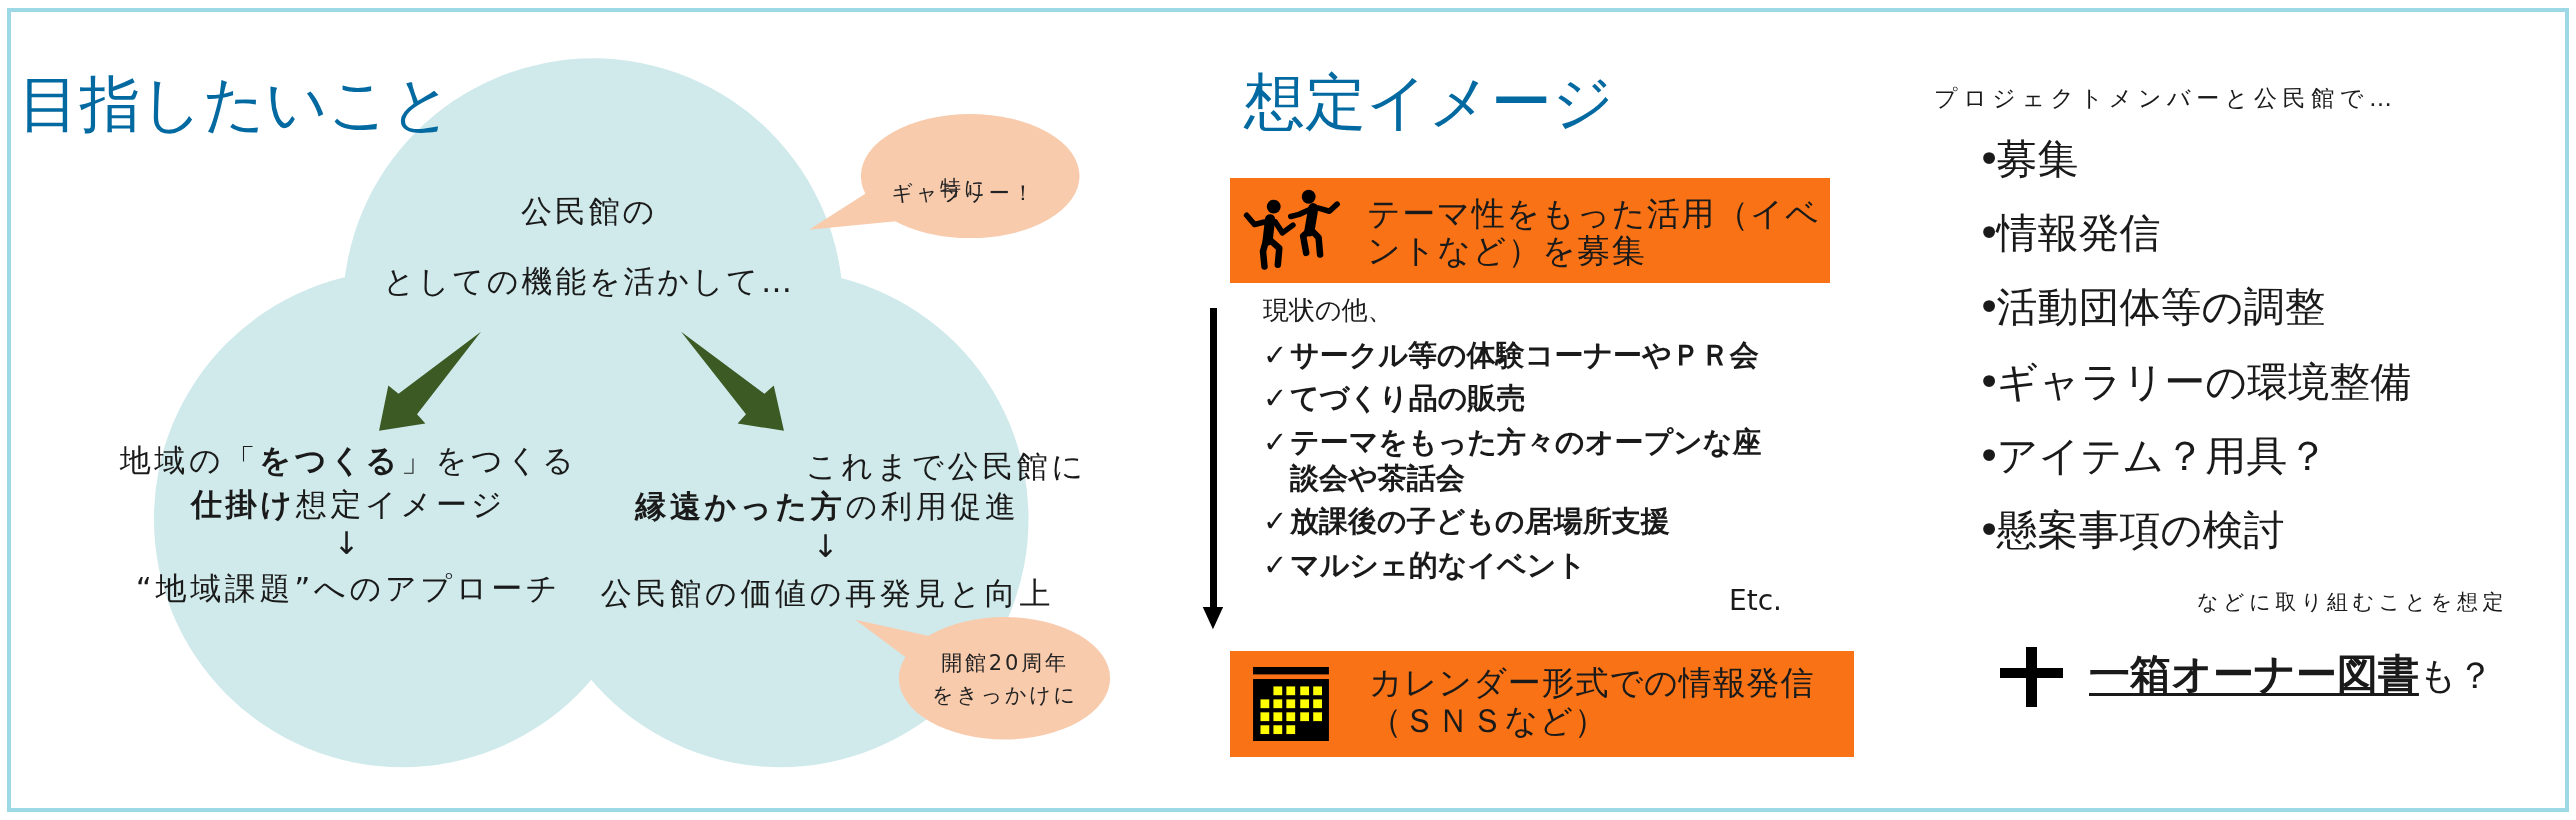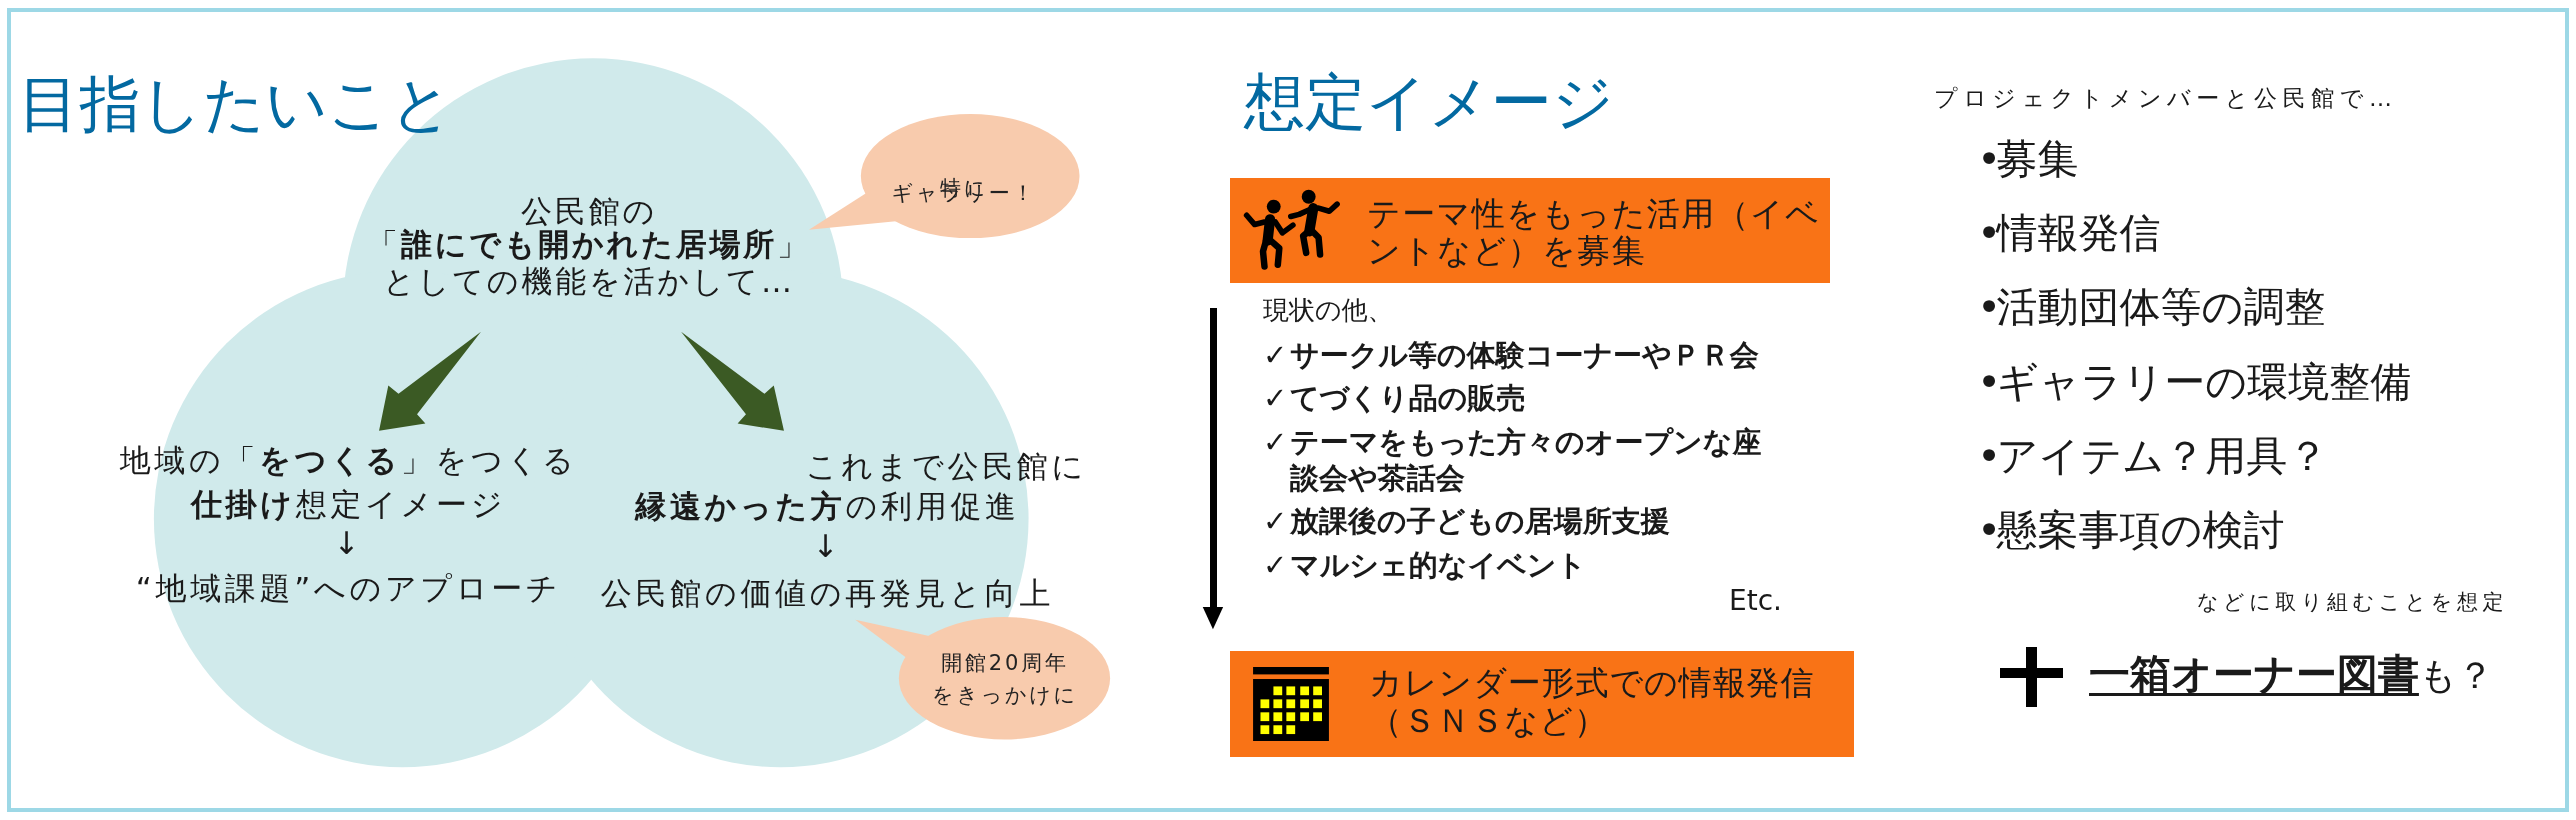--- a/index.html
+++ b/index.html
@@ -81,23 +81,20 @@
     <g fill="#f8cbad">
       <ellipse cx="1084" cy="732" rx="114" ry="66"></ellipse>
       <polygon points="923,669 1010,688 985,715"></polygon>
     </g>
     <polygon fill="#000000" points="1298,655 1320,655 1309,679"></polygon>
   </svg>
 
   <div class="t section-title" style="left:18.5px;top:67px;">目指したいこと</div>
 
   <div class="t center cloud-core" style="top:194px;">公民館の</div>
-  <div class="t center cloud-core" style="top:227px;">
-    <span>「</span><span class="b">誰にでも開かれた居場所</span><span>」</span>
-  </div>
   <div class="t center cloud-core" style="top:264px;">としての機能を活かして…</div>
 
   <div class="t center branch left" style="top:442px;">
     <span>地域の「</span><span class="b">をつくる</span><span>」をつくる</span>
   </div>
   <div class="t center branch left" style="top:486px;">
     <span class="b">仕掛け</span><span>想定イメージ</span>
   </div>
   <div class="t center branch left" style="top:525px;">↓</div>
   <div class="t center branch left" style="top:570px;">“地域課題”へのアプローチ</div>

